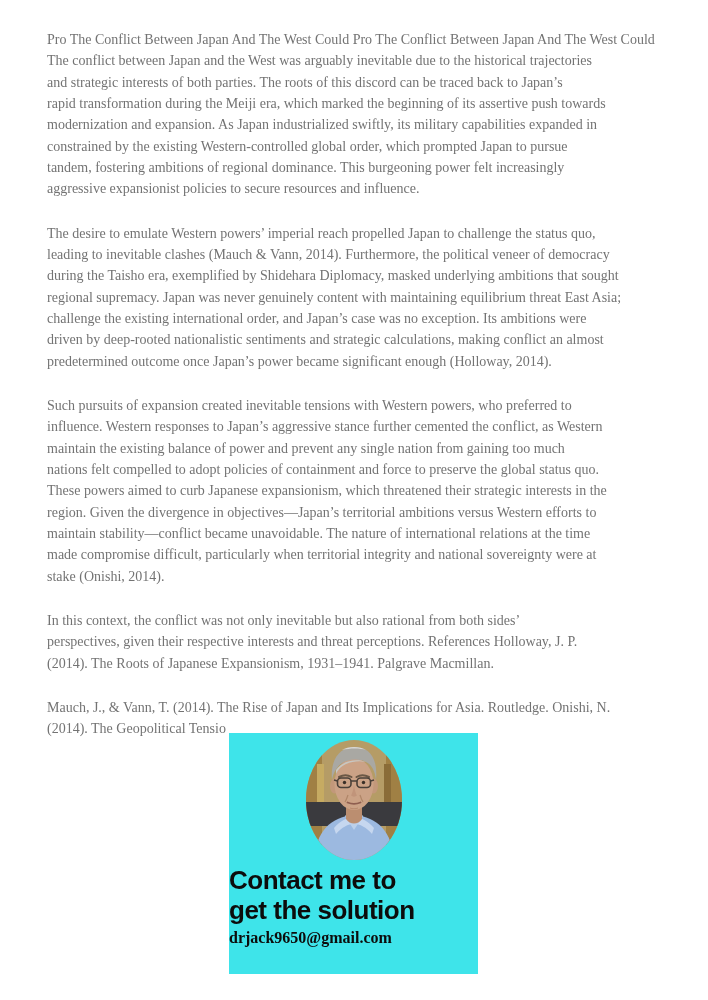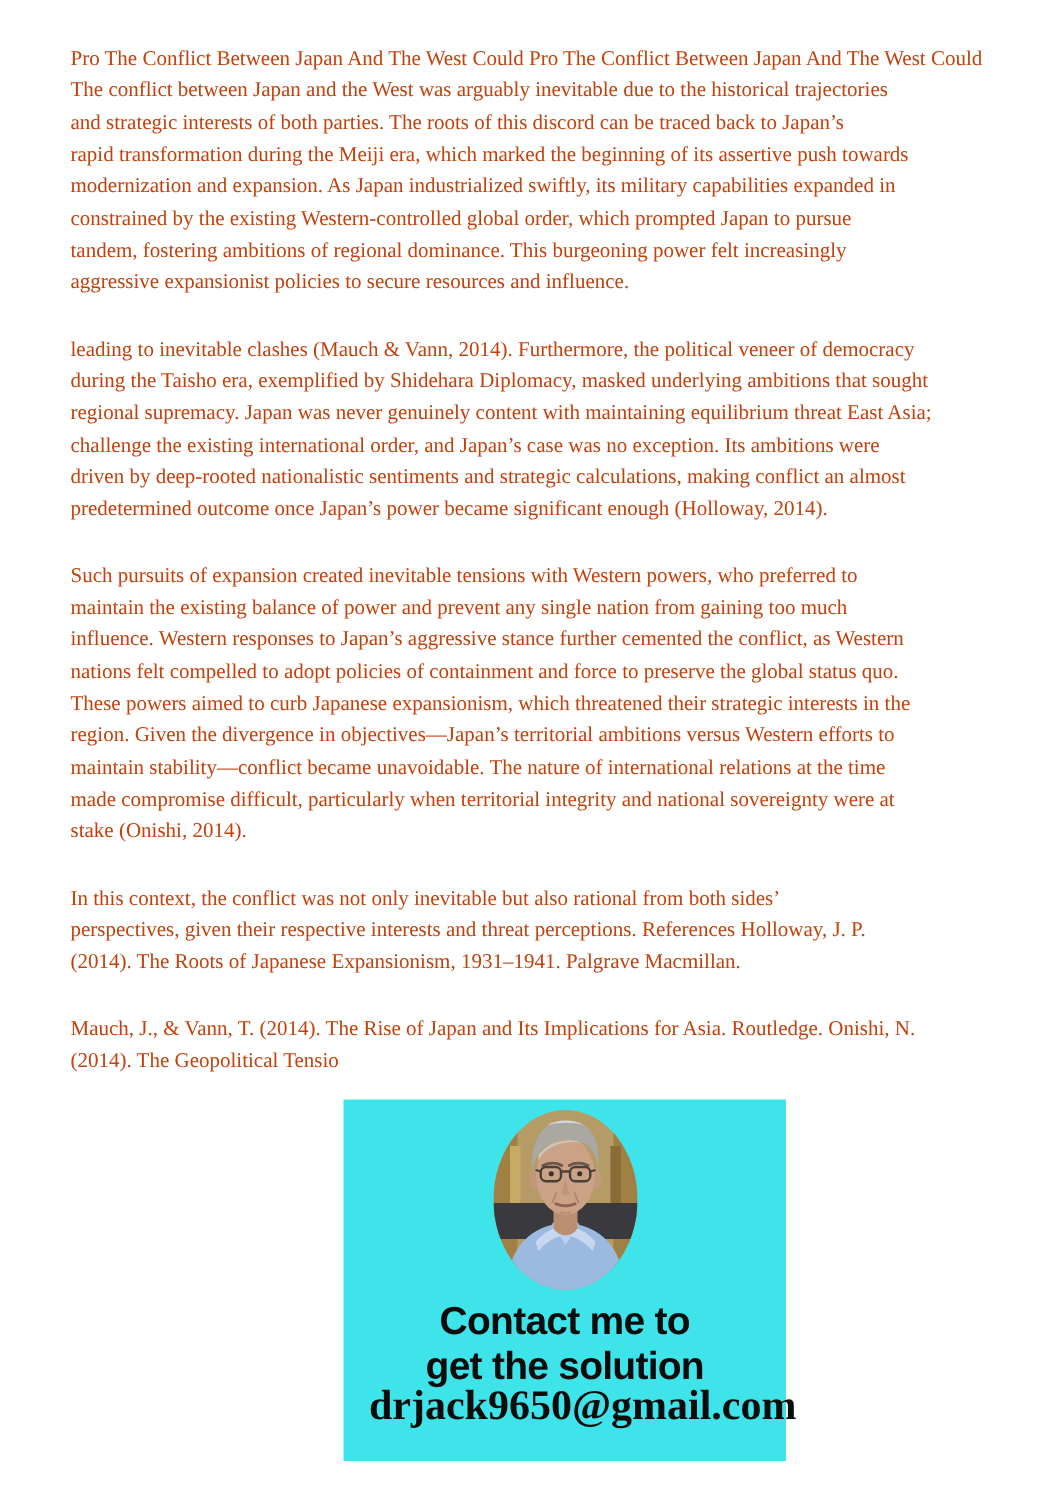--- a/index.html
+++ b/index.html
@@ -10,34 +10,34 @@
     background: #ffffff;
     overflow: hidden;
     font-family: "Liberation Serif", serif;
   }
   .doc-text {
     position: absolute;
     left: 47px;
     top: 29px;
     font-size: 14px;
     line-height: 21.33px;
-    color: #c2410c;
+    color: #737373;
     white-space: nowrap;
   }
   .para { margin: 0 0 23px 0; }
   .line { height: 21.33px; }
 
   .overlay {
     position: absolute;
     left: 229px;
     top: 733px;
-    width: 295px;
+    width: 249px;
     height: 241px;
     background: #3EE4EA;
-    text-align: center;
+    text-align: left;
   }
   .photo {
     position: absolute;
     left: 50%;
     top: 7px;
     transform: translateX(-50%);
     width: 96px;
     height: 120px;
   }
   .headline {
@@ -52,24 +52,23 @@
     color: #0c0c0c;
     letter-spacing: -0.5px;
   }
   .email-line {
     position: absolute;
     top: 191px;
     left: 0;
     width: 100%;
     font-family: "Liberation Serif", serif;
     font-weight: 700;
-    font-size: 28px;
+    font-size: 16px;
     line-height: 28px;
     color: #0c0c0c;
-    padding-left: 12px;
   }
 </style>
 </head>
 <body>
 
 <div class="page">
 
   <div class="doc-text">
 
     <div class="para">
@@ -77,32 +76,33 @@
       <div class="line">The conflict between Japan and the West was arguably inevitable due to the historical trajectories</div>
       <div class="line">and strategic interests of both parties. The roots of this discord can be traced back to Japan’s</div>
       <div class="line">rapid transformation during the Meiji era, which marked the beginning of its assertive push towards</div>
       <div class="line">modernization and expansion. As Japan industrialized swiftly, its military capabilities expanded in</div>
       <div class="line">constrained by the existing Western-controlled global order, which prompted Japan to pursue</div>
       <div class="line">tandem, fostering ambitions of regional dominance. This burgeoning power felt increasingly</div>
       <div class="line">aggressive expansionist policies to secure resources and influence.</div>
     </div>
 
     <div class="para">
+      <div class="line">The desire to emulate Western powers’ imperial reach propelled Japan to challenge the status quo,</div>
       <div class="line">leading to inevitable clashes (Mauch &amp; Vann, 2014). Furthermore, the political veneer of democracy</div>
       <div class="line">during the Taisho era, exemplified by Shidehara Diplomacy, masked underlying ambitions that sought</div>
       <div class="line">regional supremacy. Japan was never genuinely content with maintaining equilibrium threat East Asia;</div>
       <div class="line">challenge the existing international order, and Japan’s case was no exception. Its ambitions were</div>
       <div class="line">driven by deep-rooted nationalistic sentiments and strategic calculations, making conflict an almost</div>
       <div class="line">predetermined outcome once Japan’s power became significant enough (Holloway, 2014).</div>
     </div>
 
     <div class="para">
       <div class="line">Such pursuits of expansion created inevitable tensions with Western powers, who preferred to</div>
+      <div class="line">influence. Western responses to Japan’s aggressive stance further cemented the conflict, as Western</div>
       <div class="line">maintain the existing balance of power and prevent any single nation from gaining too much</div>
-      <div class="line">influence. Western responses to Japan’s aggressive stance further cemented the conflict, as Western</div>
       <div class="line">nations felt compelled to adopt policies of containment and force to preserve the global status quo.</div>
       <div class="line">These powers aimed to curb Japanese expansionism, which threatened their strategic interests in the</div>
       <div class="line">region. Given the divergence in objectives—Japan’s territorial ambitions versus Western efforts to</div>
       <div class="line">maintain stability—conflict became unavoidable. The nature of international relations at the time</div>
       <div class="line">made compromise difficult, particularly when territorial integrity and national sovereignty were at</div>
       <div class="line">stake (Onishi, 2014).</div>
     </div>
 
     <div class="para">
       <div class="line">In this context, the conflict was not only inevitable but also rational from both sides’</div>

